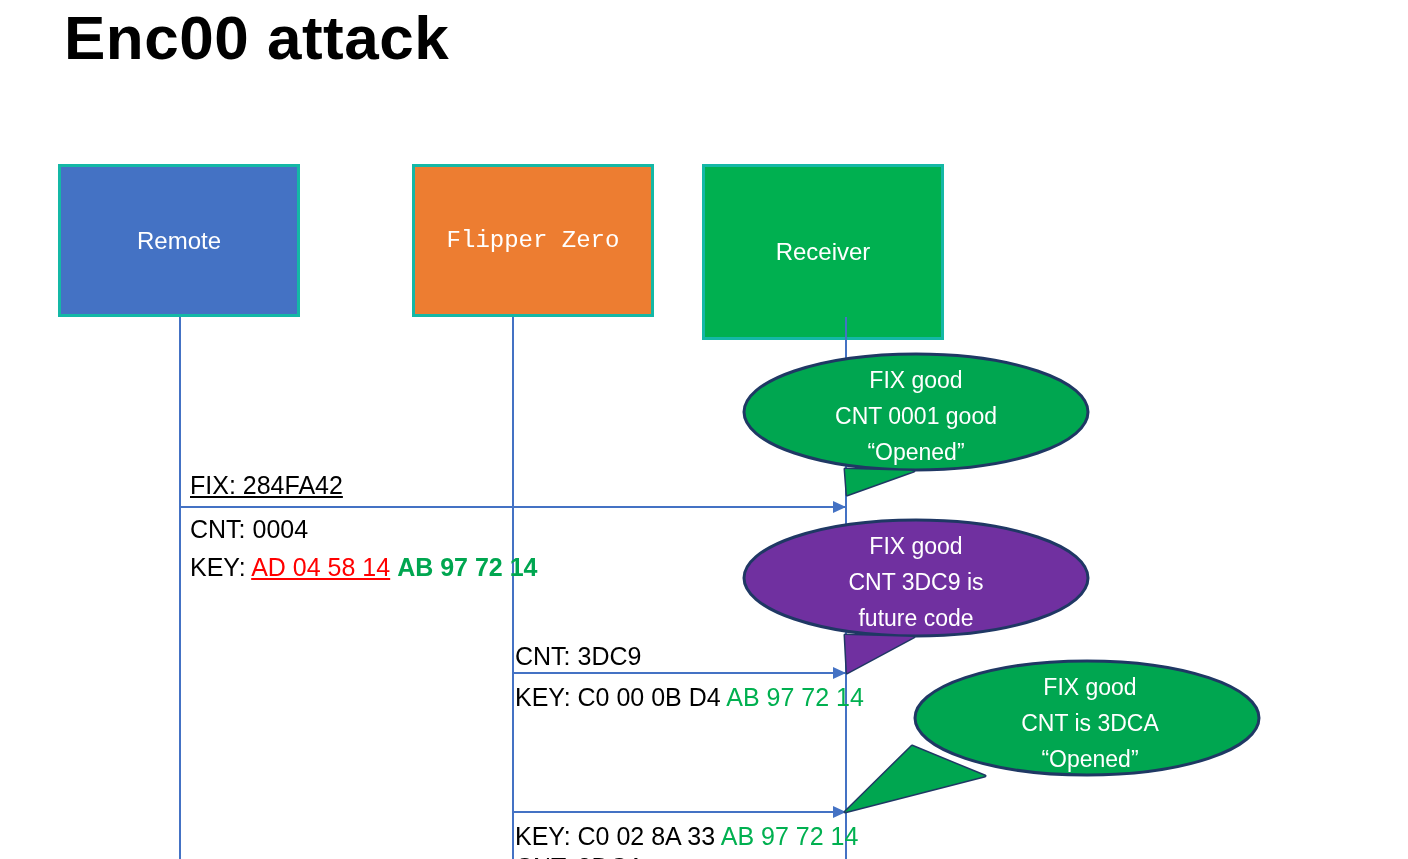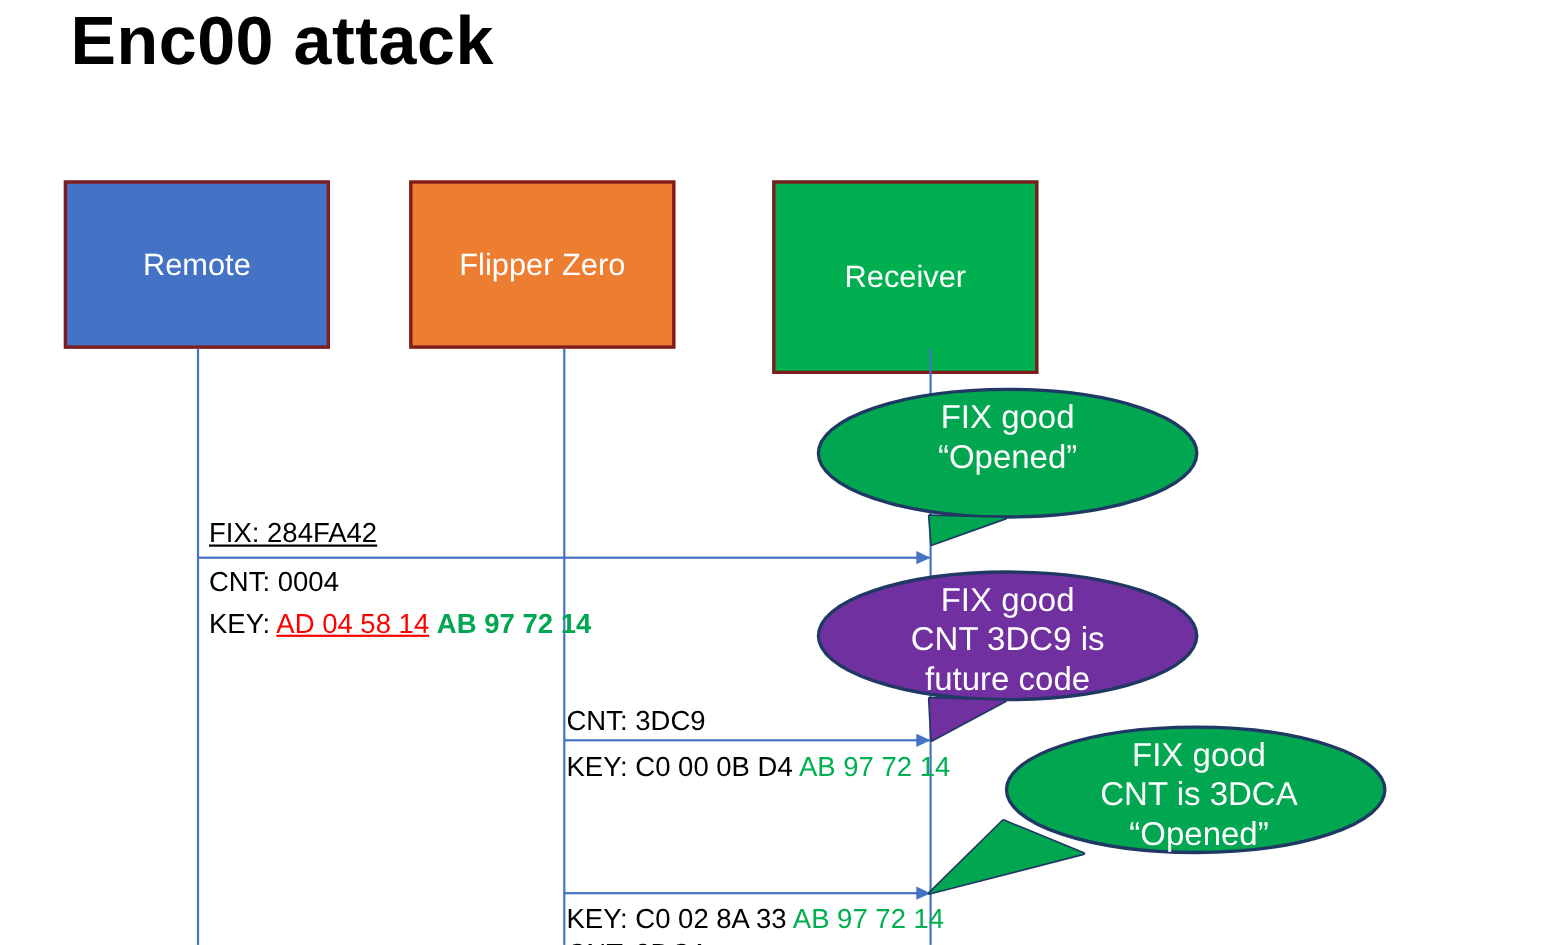--- a/index.html
+++ b/index.html
@@ -25,31 +25,31 @@
     font-weight: 700;
     line-height: 1.15;
     color: #000000;
     letter-spacing: 0.5px;
     white-space: nowrap;
   }
 
   
   .actor-box {
     position: absolute;
-    border: 3px solid #7f1d1d;
+    border: 3px solid #14b8a6;
     box-sizing: border-box;
     display: flex;
     align-items: center;
     justify-content: center;
     color: #ffffff;
-    font-size: 28px;
+    font-size: 24px;
     font-weight: 400;
   }
   #actor-remote  { left: 58px;  top: 164px; width: 242px; height: 153px; }
-  #actor-flipper { left: 372px; top: 164px; width: 242px; height: 153px; }
+  #actor-flipper { left: 412px; top: 164px; width: 242px; height: 153px; font-family: Liberation Mono, monospace; }
   #actor-receiver{ left: 702px; top: 164px; width: 242px; height: 176px; }
 
   
   .lifeline {
     position: absolute;
     width: 1.5px;
     background: #4472C4;
   }
   #lifeline-remote   { left: 179px; top: 317px; height: 542px; }
   #lifeline-flipper  { left: 512px; top: 317px; height: 542px; }
@@ -100,21 +100,21 @@
   .bubble {
     position: absolute;
   }
   .bubble svg { display: block; overflow: visible; }
   .bubble-text {
     position: absolute;
     left: 0;
     width: 100%;
     text-align: center;
     color: #ffffff;
-    font-size: 30px;
+    font-size: 23px;
     line-height: 36px;
     pointer-events: none;
   }
   #bubble-1 { left: 742px; top: 352px; width: 348px; height: 160px; }
   #bubble-1 .bubble-text { top: 10px; }
   #bubble-2 { left: 742px; top: 518px; width: 348px; height: 160px; }
   #bubble-2 .bubble-text { top: 10px; }
   #bubble-3 { left: 840px; top: 660px; width: 425px; height: 157px; }
   #bubble-3 .bubble-text { top: 9px; left: 75px; width: 350px; }
 </style>
@@ -157,20 +157,21 @@
 <div class="msg-label" id="label-key3"><span>KEY: C0 02 8A 33 </span><span class="hex-green">AB 97 72 14</span></div>
 
 <div class="bubble" id="bubble-1">
   <svg width="348" height="160" viewBox="0 0 348 160">
     <path d="M 105 143 L 103 117 L 172 119 Z" fill="#00A650" stroke="#1F3864" stroke-width="3" stroke-linejoin="round"></path>
     <ellipse cx="174" cy="60" rx="172" ry="58" fill="#00A650" stroke="#1F3864" stroke-width="3"></ellipse>
     <path d="M 105 143 L 103 117 L 172 119 Z" fill="#00A650" stroke="none"></path>
   </svg>
   <div class="bubble-text">
     <div>FIX good</div>
+    <div>CNT 0001 good</div>
     <div>“Opened”</div>
   </div>
 </div>
 
 <div class="bubble" id="bubble-2">
   <svg width="348" height="160" viewBox="0 0 348 160">
     <path d="M 105 155 L 103 117 L 172 119 Z" fill="#7030A0" stroke="#1F3864" stroke-width="3" stroke-linejoin="round"></path>
     <ellipse cx="174" cy="60" rx="172" ry="58" fill="#7030A0" stroke="#1F3864" stroke-width="3"></ellipse>
     <path d="M 105 155 L 103 117 L 172 119 Z" fill="#7030A0" stroke="none"></path>
   </svg>

